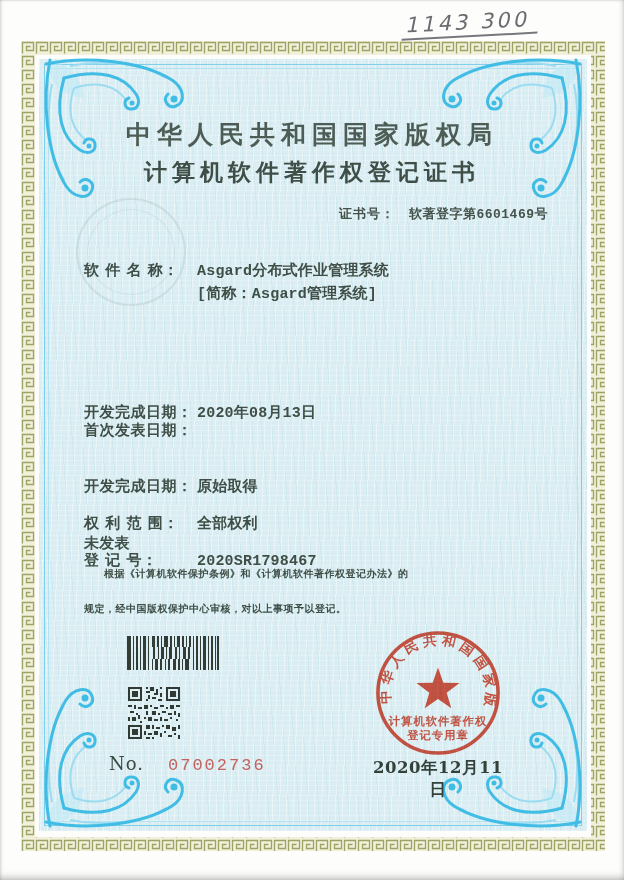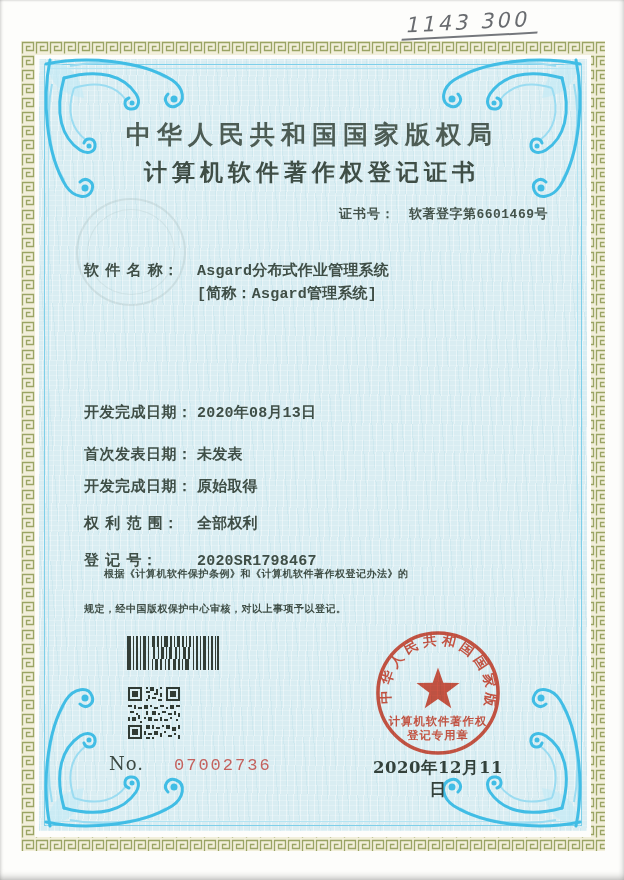--- a/index.html
+++ b/index.html
@@ -48,34 +48,34 @@
   .cert-title{position:absolute;left:0;right:0;top:157px;text-align:center;
     font-size:23px;font-weight:700;letter-spacing:5px;color:#3f4e46;}
   .certno{position:absolute;right:76px;top:205px;font-size:13px;font-weight:700;color:#44534b;letter-spacing:1px;}
   .certno .val{font-family:"Liberation Mono","DejaVu Sans Mono",monospace;margin-left:14px;letter-spacing:0.5px;}
   
   .row{position:absolute;left:84px;display:flex;color:#3f4e46;margin-top:25px;}
   .row .lbl{width:113px;flex:0 0 113px;font-size:15px;font-weight:700;letter-spacing:0.5px;}
   .row .vals{font-family:"Liberation Mono","DejaVu Sans Mono",monospace;
     font-size:15px;font-weight:700;letter-spacing:0.2px;}
   .row .vals div{line-height:22.5px;}
-  .r0{top:236px;} .r1{top:307px;} .r2{top:378px;} .r3{top:420px;}
+  .r0{top:236px;} .r1{top:307px;} .r2{top:378px;} .r3{top:396px;flex-direction:column;}
   .r4{top:452px;} .r5{top:489px;} .r6{top:526px;}
   
   .statement{position:absolute;left:84px;top:556px;width:482px;
     font-size:10px;font-weight:700;color:#3f4e46;line-height:35px;letter-spacing:0.5px;}
   .statement .ln1{text-indent:2em;}
   
   .barcode{position:absolute;left:127px;top:636px;}
   .qrcode{position:absolute;left:128px;top:687px;}
   
   .serial{position:absolute;left:109px;top:753px;}
   .serial .no{font-size:18px;color:#3c4943;letter-spacing:1px;}
   .serial .num{font-family:"Liberation Mono","DejaVu Sans Mono",monospace;
-    font-size:17px;color:#c4625e;letter-spacing:2px;margin-left:30px;}
+    font-size:17px;color:#c4625e;letter-spacing:2px;margin-left:24px;}
   
   .seal{position:absolute;left:374px;top:629px;width:128px;height:128px;
     opacity:.9;mix-blend-mode:multiply;}
   .issue-date{position:absolute;left:368px;top:757px;width:140px;text-align:center;
     font-size:16.5px;font-weight:700;color:#33413b;letter-spacing:0.5px;}
 </style>
 </head>
 <body>
 
 <div class="page">

